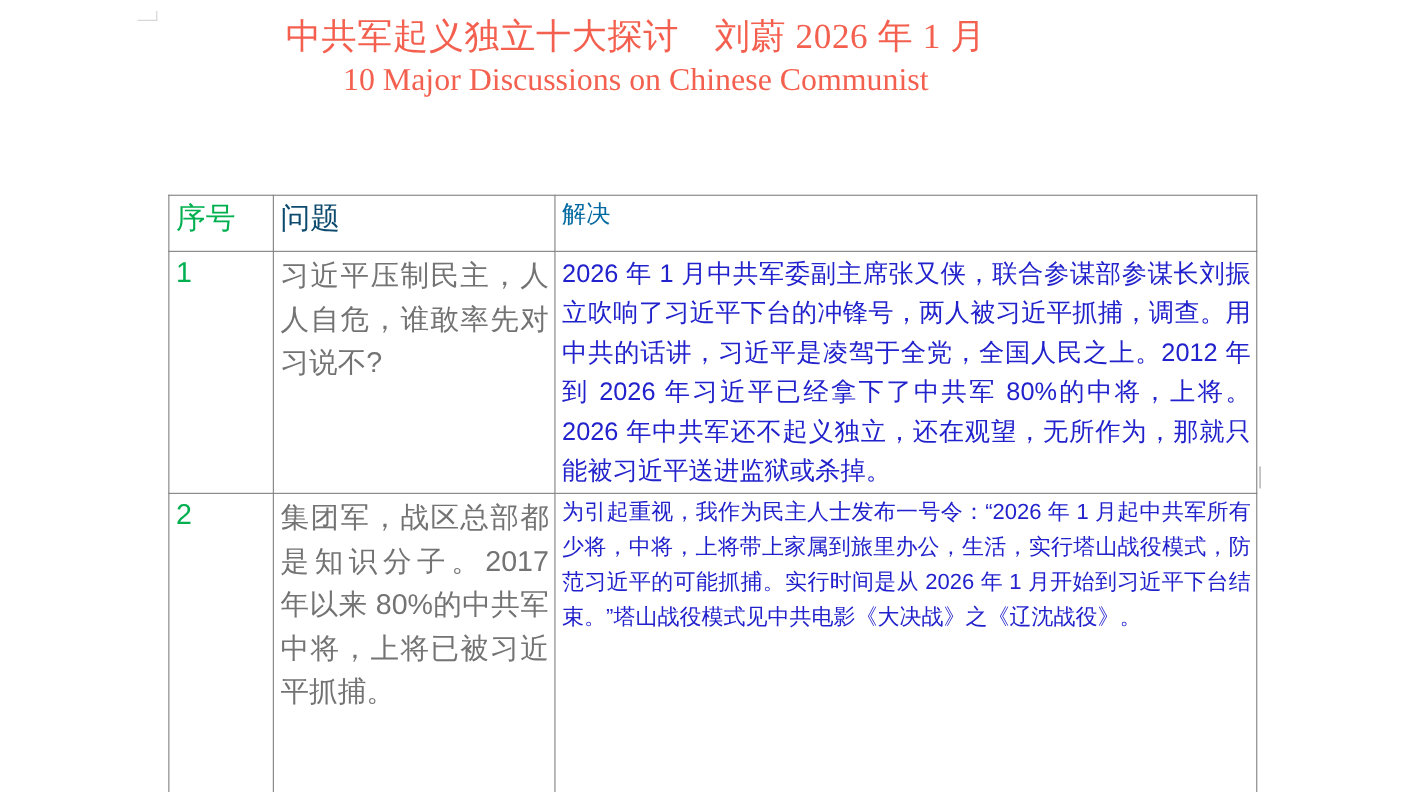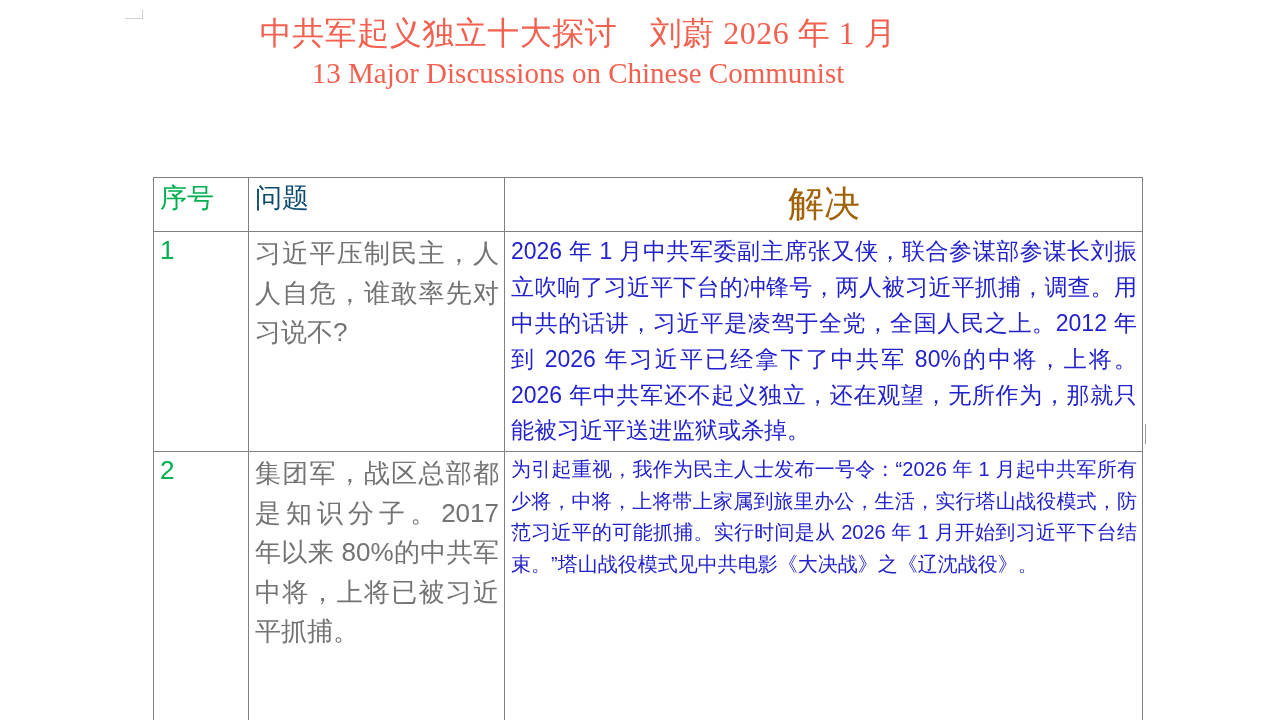--- a/index.html
+++ b/index.html
@@ -81,24 +81,23 @@
     color: #00b050;
     font-size: 27px;
     font-family: "Liberation Sans", "DejaVu Sans", sans-serif;
   }
   .hdr-problem {
     color: #0c4a6e;
     font-size: 27px;
     font-family: "Liberation Sans", "DejaVu Sans", sans-serif;
   }
   .hdr-solution {
-    color: #a16207;
-    font-size: 36px;
+    color: #0369a1;
+    font-size: 22px;
     font-family: "Liberation Sans", "DejaVu Sans", sans-serif;
-    text-align: center;
   }
 
   
   .cell-num {
     color: #00b050;
     font-size: 26px;
     font-family: "Liberation Sans", "DejaVu Sans", sans-serif;
     line-height: 1.25;
     padding-top: 4px;
   }
@@ -146,21 +145,21 @@
     background: #9a9a9a;
   }
 </style>
 </head>
 <body>
 
 <div id="corner-mark"></div>
 
 <div id="title-block">
   <span class="title-line" id="title-cn">中共军起义独立十大探讨　刘蔚 2026 年 1 月</span>
-  <span class="title-line" id="title-en-1">13 Major Discussions on Chinese Communist</span>
+  <span class="title-line" id="title-en-1">10 Major Discussions on Chinese Communist</span>
 </div>
 
 <table id="main-table">
   <colgroup>
     <col class="c-num">
     <col class="c-problem">
     <col class="c-solution">
   </colgroup>
   <tbody>
     <tr class="hdr">

